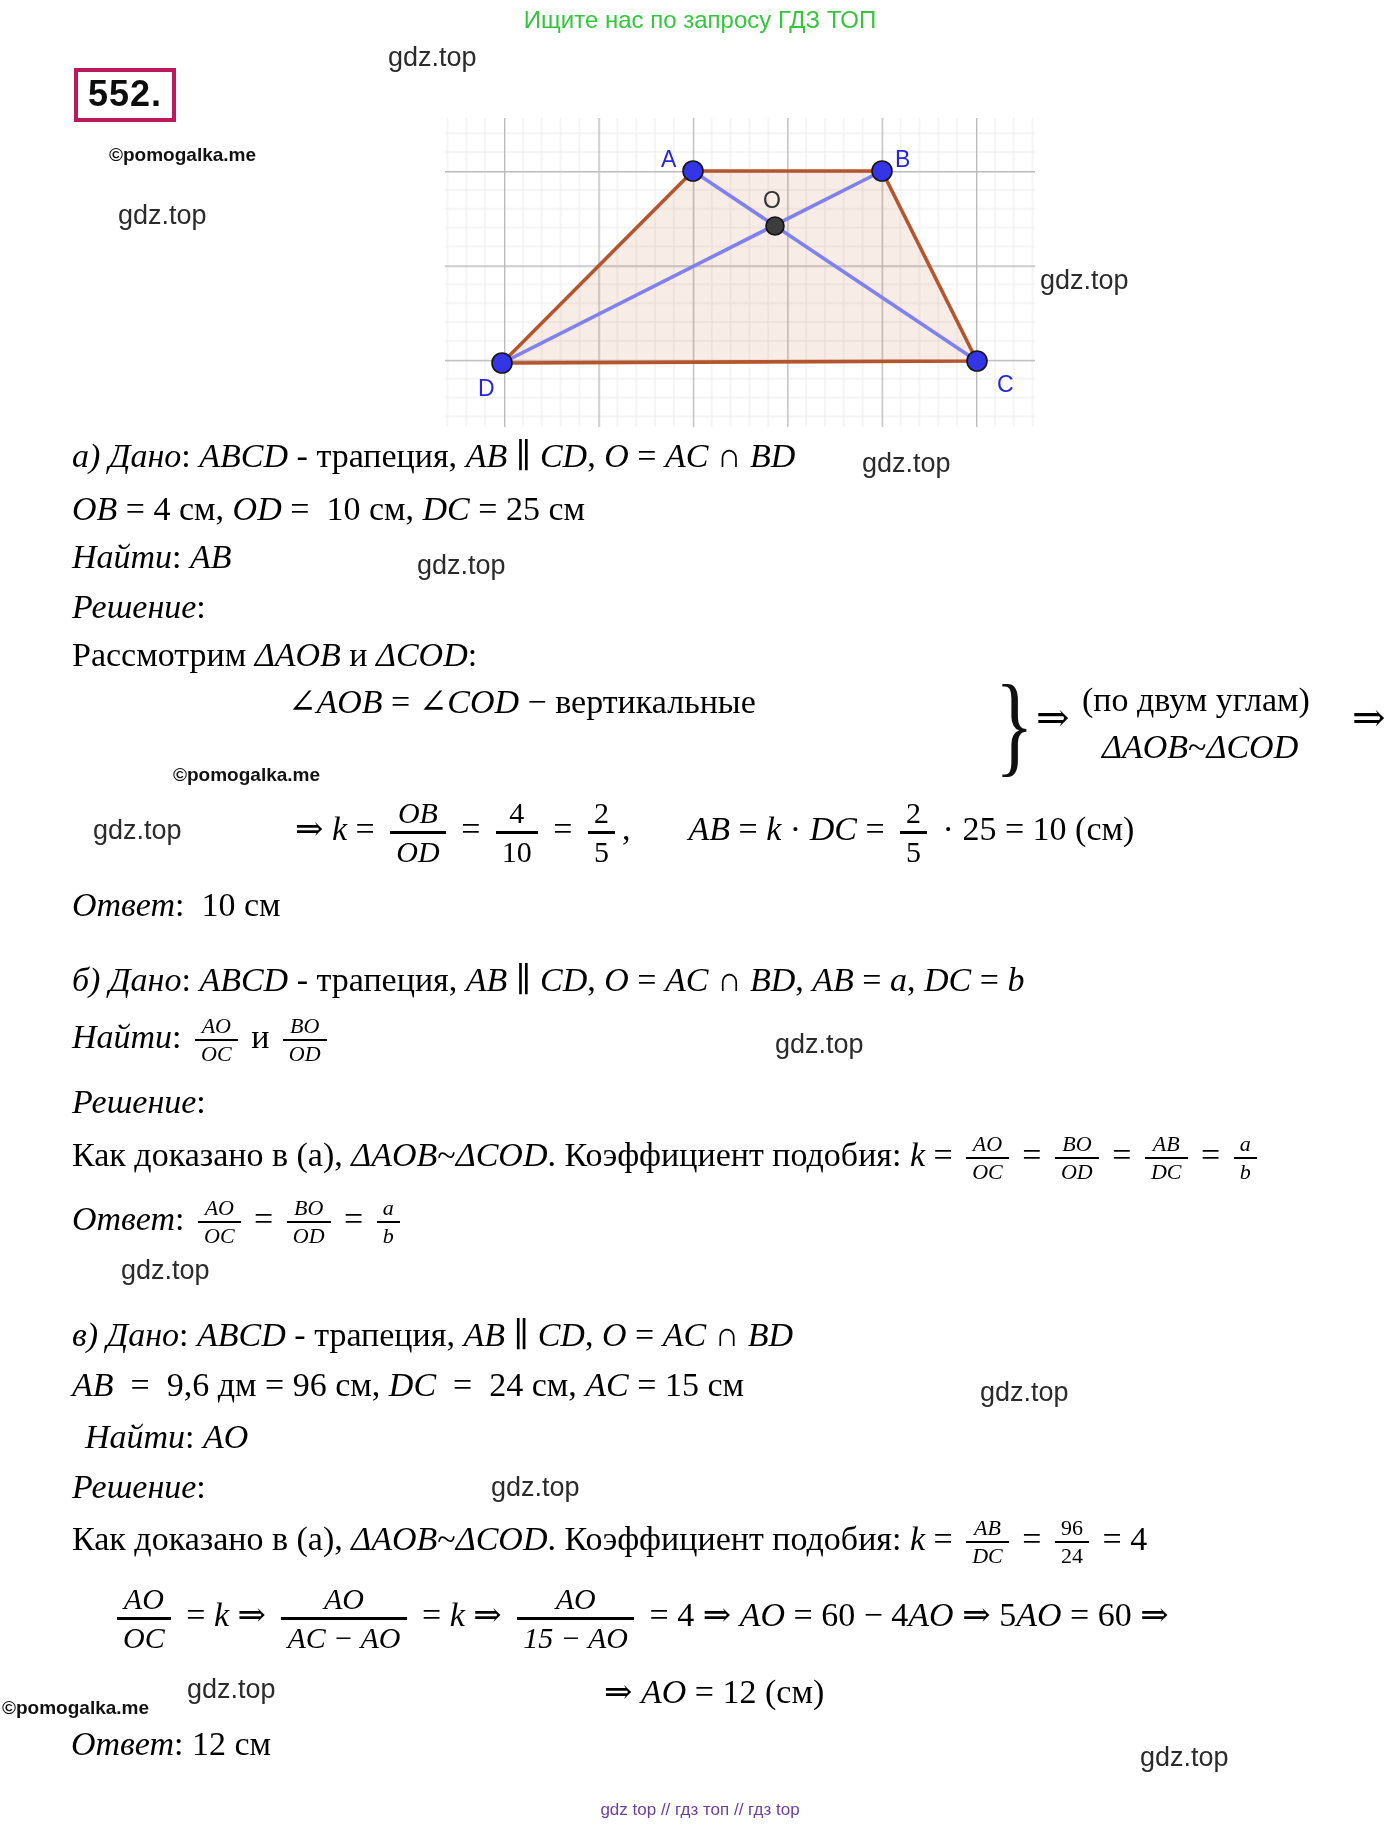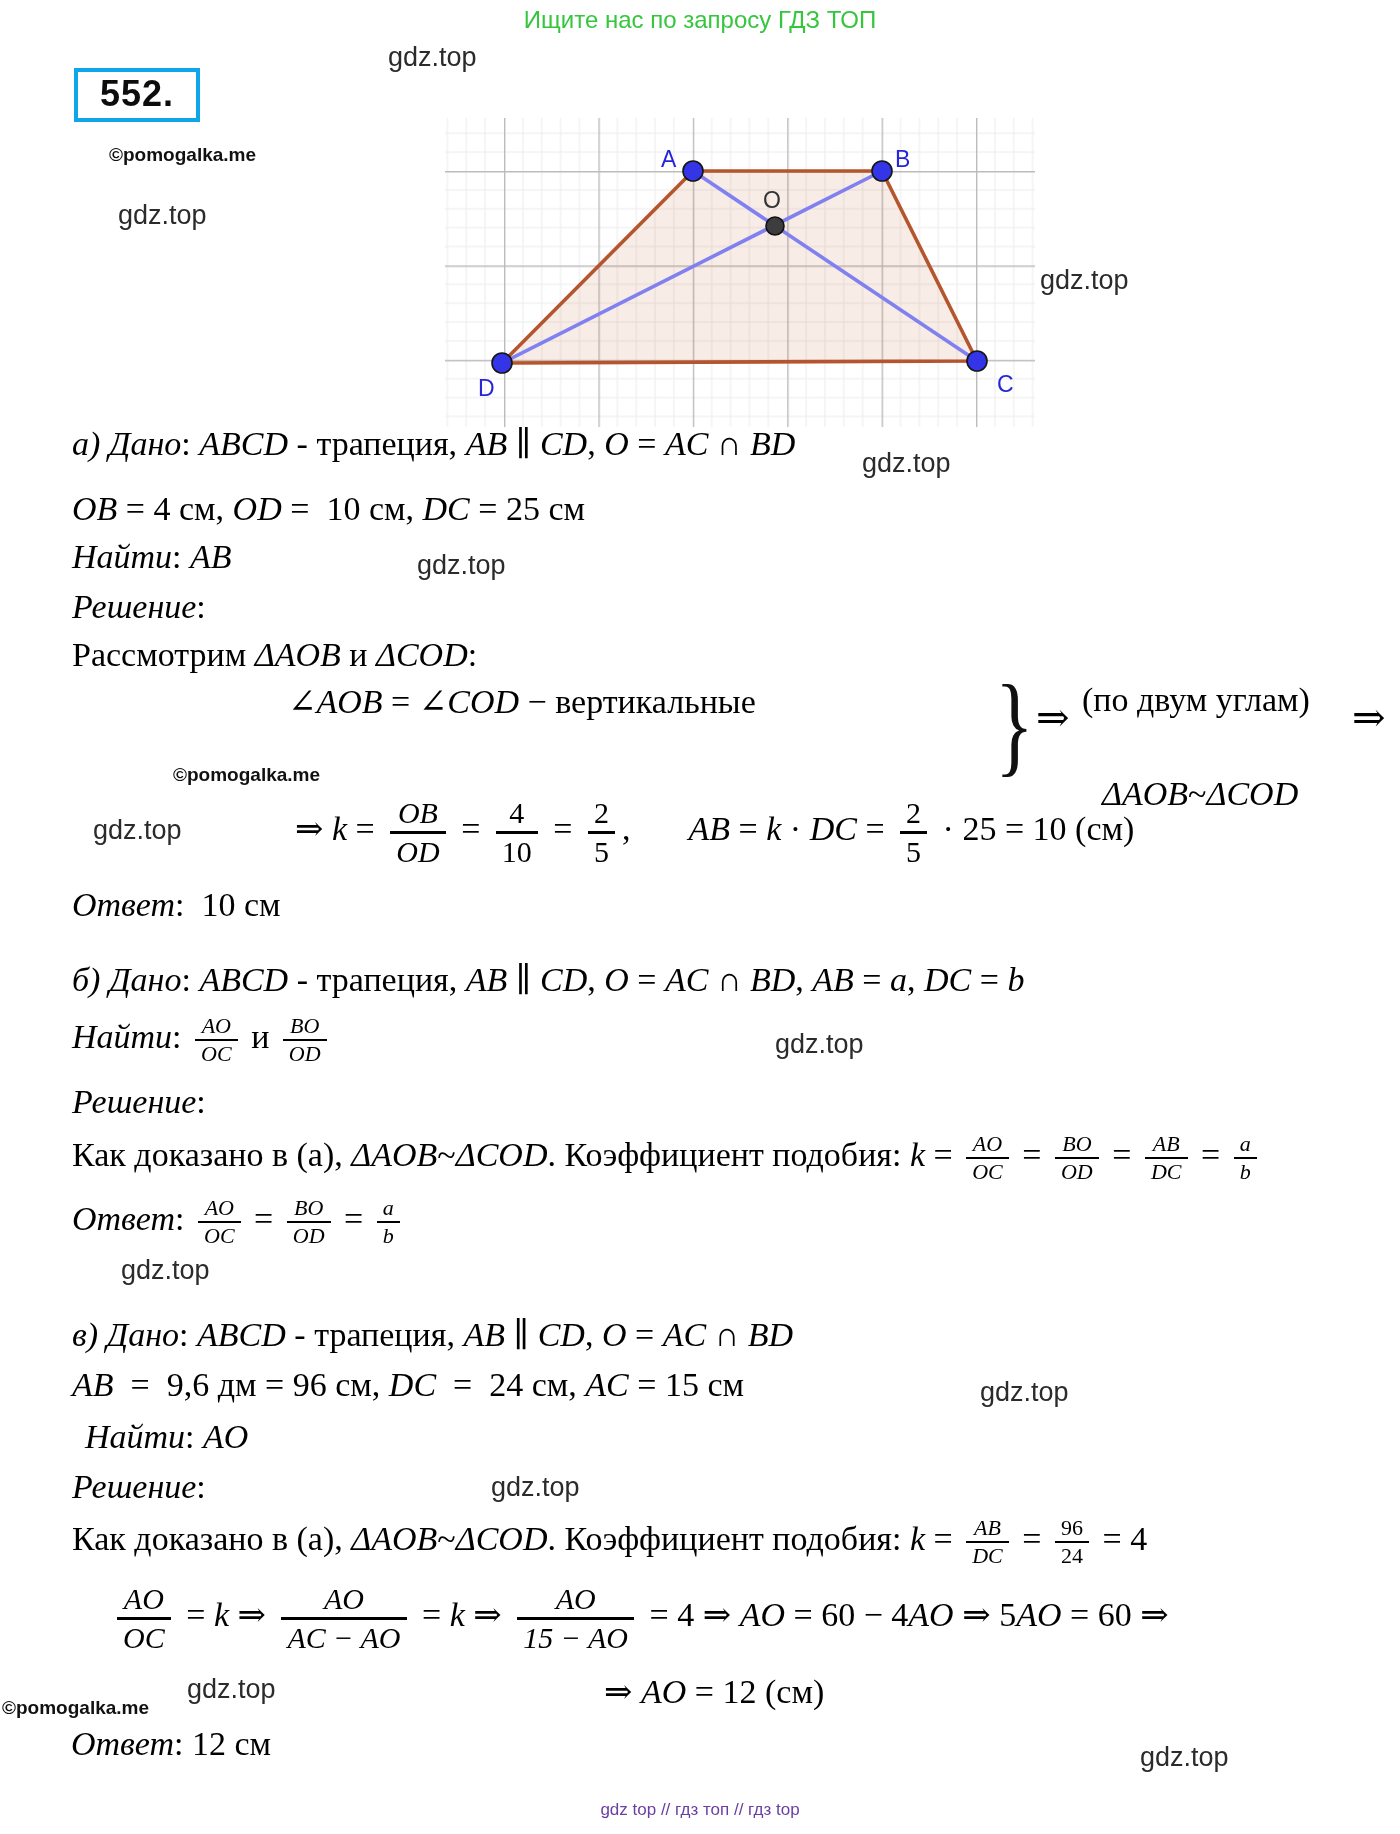--- a/index.html
+++ b/index.html
@@ -11,22 +11,22 @@
           font-size:24px;font-weight:500;color:#35c63d;}
   .footer{position:absolute;left:0;right:0;top:1800px;text-align:center;
           font-family:"Liberation Sans","DejaVu Sans",sans-serif;
           font-size:17px;font-weight:500;color:#6b3fa2;}
   
   .wm{position:absolute;font-family:"Liberation Sans","DejaVu Sans",sans-serif;
       font-size:27px;color:#2b2b2b;}
   .pg{position:absolute;font-family:"Liberation Sans","DejaVu Sans",sans-serif;
       font-size:19px;font-weight:bold;color:#111;}
   
-  .badge{position:absolute;left:74px;top:68px;border:4px solid #0ea5e9;
-         padding:1px 22px 3px;font-family:"Liberation Sans","DejaVu Sans",sans-serif;
+  .badge{position:absolute;left:74px;top:68px;border:4px solid #be185d;
+         padding:1px 10px 3px;font-family:"Liberation Sans","DejaVu Sans",sans-serif;
          font-size:36px;font-weight:bold;letter-spacing:1px;color:#0d0d0d;}
   
   .mline{position:absolute;font-size:34px;line-height:1.2;white-space:pre;color:#000;}
   .mline span{white-space:pre;}
   .it{font-style:italic;}
   .frac{display:inline-block;text-align:center;vertical-align:middle;
         line-height:1.12;margin:0 7px;font-size:30px;}
   .frac .fn{display:block;border-bottom:3px solid #000;padding:0 6px 1px;}
   .frac .fd{display:block;padding:1px 6px 0;}
   .frac.sm{font-size:22px;margin:0 5px;}
@@ -79,32 +79,32 @@
       <circle cx="57" cy="245" r="10" fill="#3535e8" stroke="#151515" stroke-width="1.6"></circle>
       <circle cx="330" cy="108" r="9" fill="#3d3d3d" stroke="#111" stroke-width="1.6"></circle>
       <text x="216" y="49" font-family="Liberation Sans, DejaVu Sans, sans-serif" font-size="23" fill="#2626d8">A</text>
       <text x="450" y="49" font-family="Liberation Sans, DejaVu Sans, sans-serif" font-size="23" fill="#2626d8">B</text>
       <text x="552" y="274" font-family="Liberation Sans, DejaVu Sans, sans-serif" font-size="23" fill="#2626d8">C</text>
       <text x="33" y="278" font-family="Liberation Sans, DejaVu Sans, sans-serif" font-size="23" fill="#2626d8">D</text>
       <text x="318" y="90" font-family="Liberation Sans, DejaVu Sans, sans-serif" font-size="23" fill="#333">O</text>
     </svg>
   </div>
 
-  <div class="mline" style="left:72px;top:424px;"><span class="it">а) </span><span class="it">Дано</span><span>: </span><span class="it">ABCD</span><span> - трапеция, </span><span class="it">AB</span><span> ∥ </span><span class="it">CD</span><span>, </span><span class="it">O</span><span> = </span><span class="it">AC</span><span> ∩ </span><span class="it">BD</span></div>
+  <div class="mline" style="left:72px;top:436px;"><span class="it">а) </span><span class="it">Дано</span><span>: </span><span class="it">ABCD</span><span> - трапеция, </span><span class="it">AB</span><span> ∥ </span><span class="it">CD</span><span>, </span><span class="it">O</span><span> = </span><span class="it">AC</span><span> ∩ </span><span class="it">BD</span></div>
   <div class="wm" style="left:862px;top:448px;">gdz.top</div>
   <div class="mline" style="left:72px;top:489px;"><span class="it">OB</span><span> = 4 см, </span><span class="it">OD</span><span> =  10 см, </span><span class="it">DC</span><span> = 25 см</span></div>
   <div class="mline" style="left:72px;top:537px;"><span class="it">Найти</span><span>: </span><span class="it">AB</span></div>
   <div class="wm" style="left:417px;top:550px;">gdz.top</div>
   <div class="mline" style="left:72px;top:587px;"><span class="it">Решение</span><span>:</span></div>
   <div class="mline" style="left:72px;top:635px;"><span>Рассмотрим </span><span class="it">ΔAOB</span><span> и </span><span class="it">ΔCOD</span><span>:</span></div>
   <div class="mline" style="left:288px;top:682px;"><span>∠</span><span class="it">AOB</span><span> = ∠</span><span class="it">COD</span><span> − вертикальные</span></div>
   <div class="brace">}</div>
   <div class="arrow" style="left:1036px;top:694px;">⇒</div>
   <div class="mline" style="left:1082px;top:680px;"><span>(по двум углам)</span></div>
-  <div class="mline" style="left:1102px;top:727px;margin-top:47px;"><span class="it">ΔAOB</span><span>~</span><span class="it">ΔCOD</span></div>
+  <div class="mline" style="left:1102px;top:727px;"><span class="it">ΔAOB</span><span>~</span><span class="it">ΔCOD</span></div>
   <div class="arrow" style="left:1352px;top:694px;">⇒</div>
   <div class="pg" style="left:173px;top:764px;">©pomogalka.me</div>
   <div class="wm" style="left:93px;top:815px;">gdz.top</div>
   <div class="mline" style="left:295px;top:796px;"><span>⇒ </span><span class="it">k</span><span> = </span><span class="frac it"><span class="fn">OB</span><span class="fd">OD</span></span><span> = </span><span class="frac"><span class="fn">4</span><span class="fd">10</span></span><span> = </span><span class="frac"><span class="fn">2</span><span class="fd">5</span></span><span>,</span><span style="display: inline-block; width: 58px;"></span><span class="it">AB</span><span> = </span><span class="it">k</span><span> · </span><span class="it">DC</span><span> = </span><span class="frac"><span class="fn">2</span><span class="fd">5</span></span><span> · 25 = 10 (см)</span></div>
   <div class="mline" style="left:72px;top:885px;"><span class="it">Ответ</span><span>:  10 см</span></div>
 
   <div class="mline" style="left:72px;top:960px;"><span class="it">б) </span><span class="it">Дано</span><span>: </span><span class="it">ABCD</span><span> - трапеция, </span><span class="it">AB</span><span> ∥ </span><span class="it">CD</span><span>, </span><span class="it">O</span><span> = </span><span class="it">AC</span><span> ∩ </span><span class="it">BD</span><span>, </span><span class="it">AB</span><span> = </span><span class="it">a</span><span>, </span><span class="it">DC</span><span> = </span><span class="it">b</span></div>
   <div class="mline" style="left:72px;top:1014px;"><span class="it">Найти</span><span>: </span><span class="frac sm it"><span class="fn">AO</span><span class="fd">OC</span></span><span> и </span><span class="frac sm it"><span class="fn">BO</span><span class="fd">OD</span></span></div>
   <div class="wm" style="left:775px;top:1029px;">gdz.top</div>
   <div class="mline" style="left:72px;top:1082px;"><span class="it">Решение</span><span>:</span></div>

